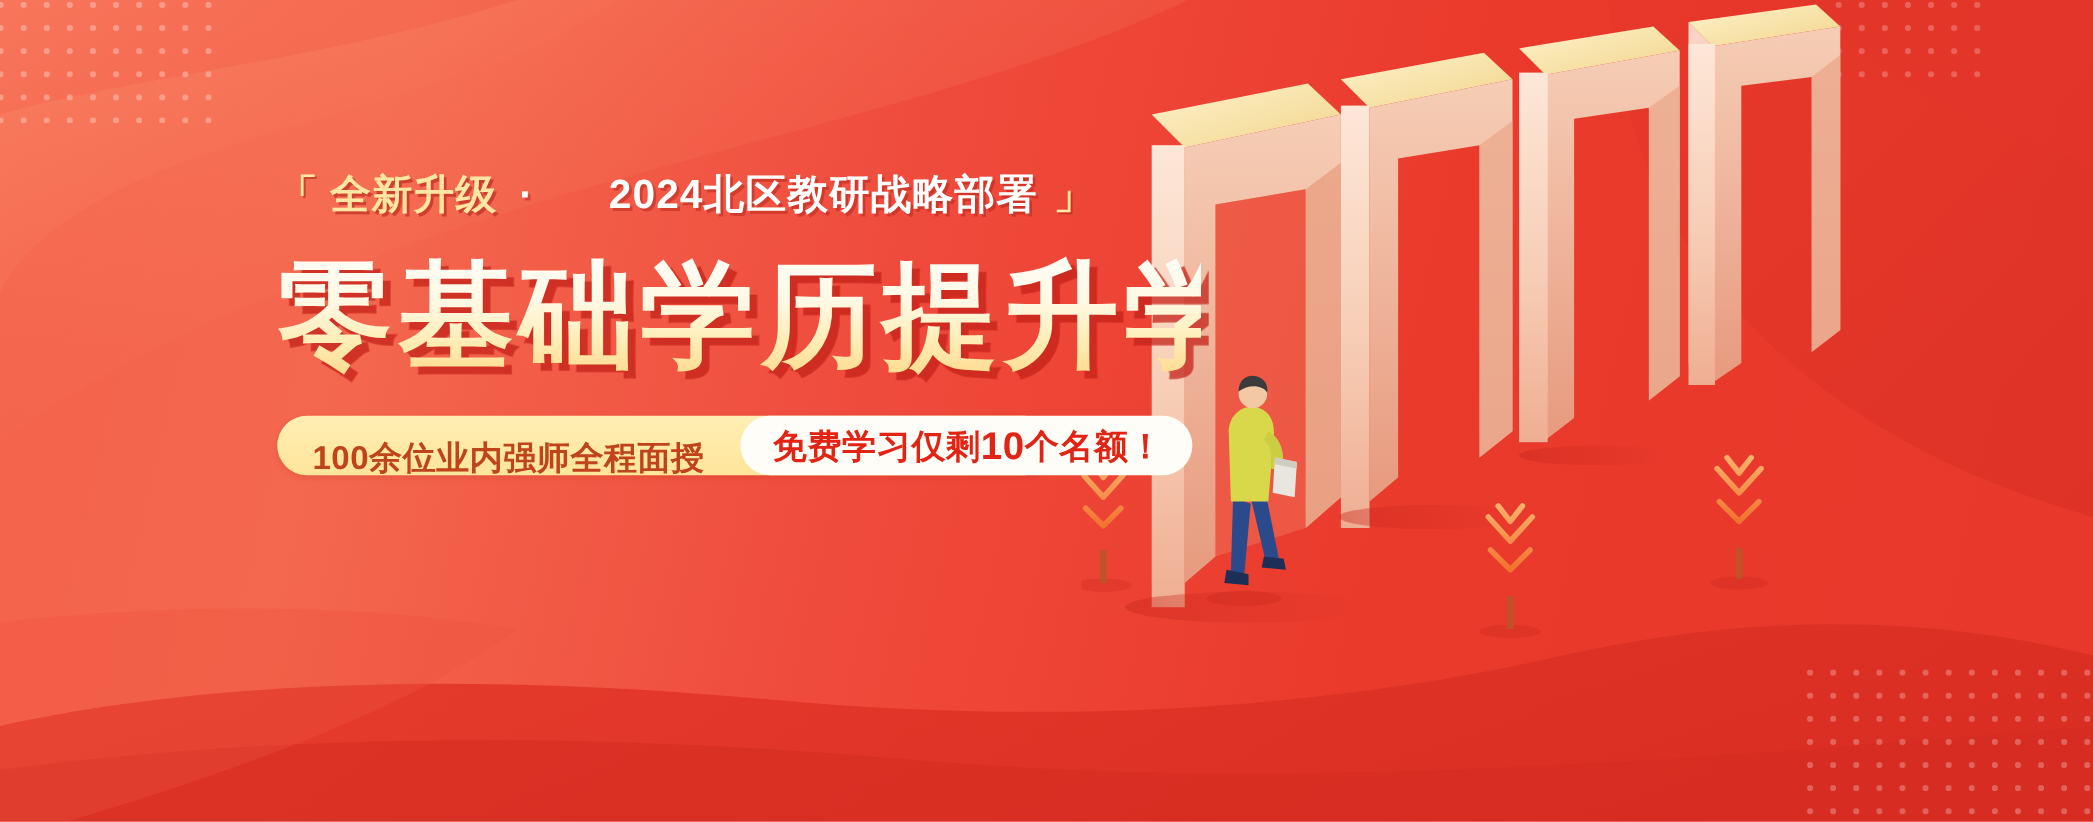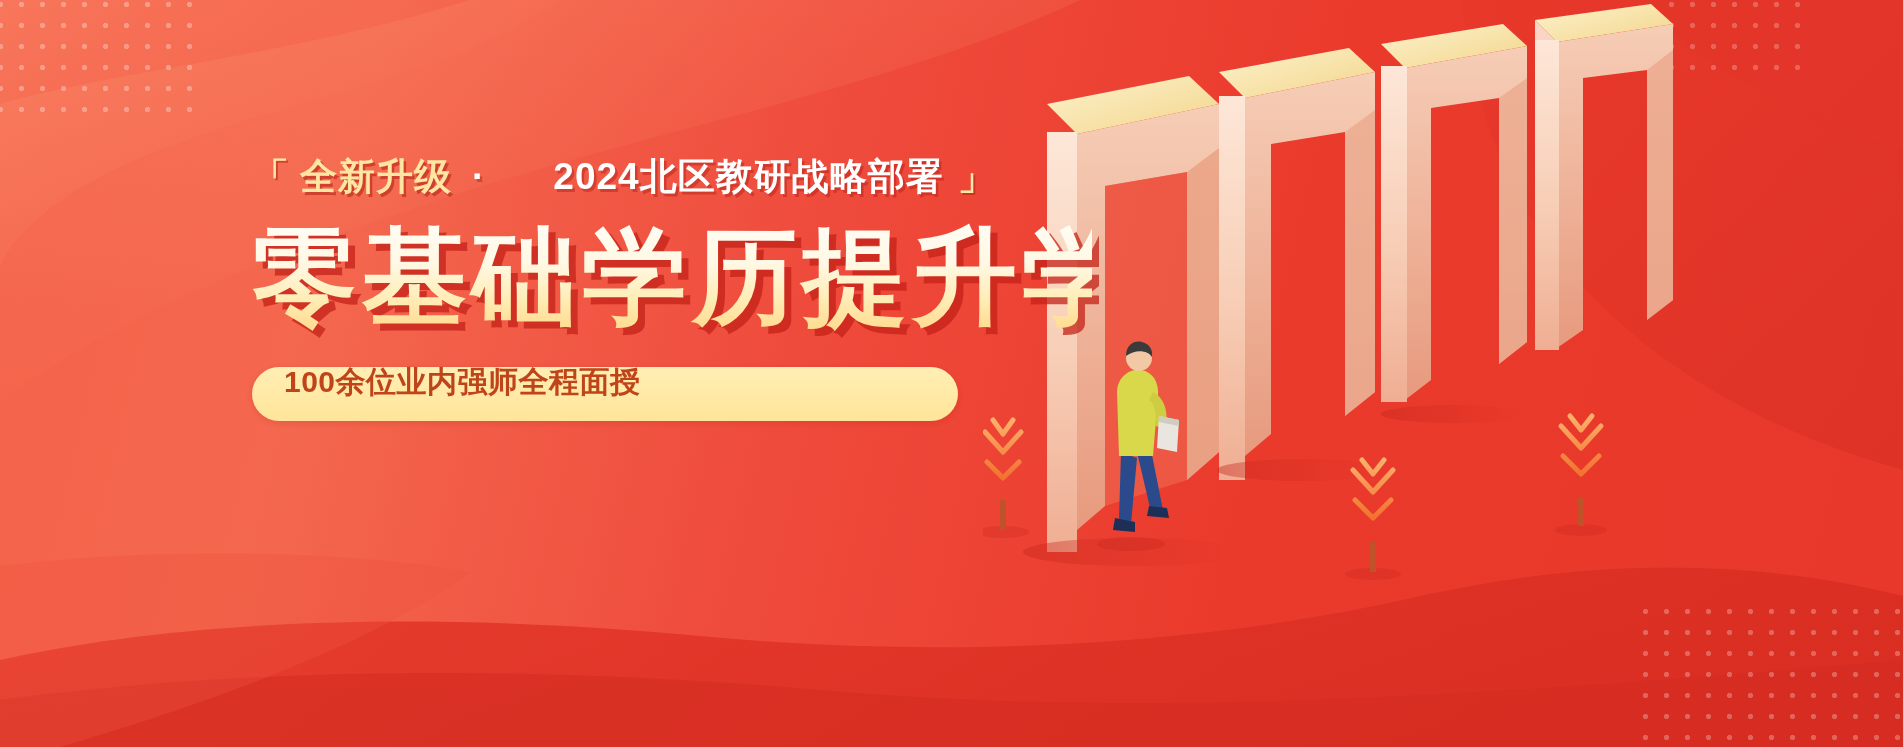--- a/index.html
+++ b/index.html
@@ -72,38 +72,38 @@
     padding: 0 10px;
     text-shadow: 2.5px 2.5px 0 rgba(176,30,20,.45);
   }
   .eyebrow .plain {
     color: #ffffff;
     text-shadow: 2.5px 2.5px 0 rgba(176,30,20,.45);
     margin-left: 48px;
   }
 
   .headline {
-    margin-top: 18px;
+    margin-top: 29px;
     font-size: 105px;
     font-weight: 900;
     line-height: 1.08;
     letter-spacing: 5px;
     white-space: nowrap;
     background: linear-gradient(180deg, #fffdf6 0%, #fff8e4 38%, #ffeeb9 68%, #ffd98b 100%);
     -webkit-background-clip: text;
     background-clip: text;
     color: transparent;
     -webkit-text-fill-color: transparent;
     filter: drop-shadow(7px 7px 0 rgba(196,34,24,.75));
   }
 
   .pills {
     margin-top: 34px;
     display: flex;
-    align-items: flex-start;
+    align-items: flex-end;
     height: 54px;
     width: 706px;
     border-radius: 27px;
     background: linear-gradient(180deg, #ffeeb4 0%, #ffe59a 100%);
     box-shadow: 0 2px 6px rgba(150,25,15,.16);
   }
   .pill-a {
     flex: 0 0 auto;
     padding: 0 26px 0 32px;
     font-size: 30px;
@@ -292,16 +292,21 @@
       <span class="em">全新升级</span>
       <span class="dotsep">·</span>
       <span class="plain">2024北区教研战略部署</span>
       <span class="brk brk-close">」</span>
     </div>
 
     <div class="headline">零基础学历提升学霸班</div>
 
     <div class="pills">
       <div class="pill-a">100余位业内强师全程面授</div>
+      <div class="pill-b">
+        <span>免费学习仅剩</span>
+          <span class="big">10</span>
+          <span>个名额！</span>
+      </div>
     </div>
 
   </div>
 </div>
 
 </body></html>

